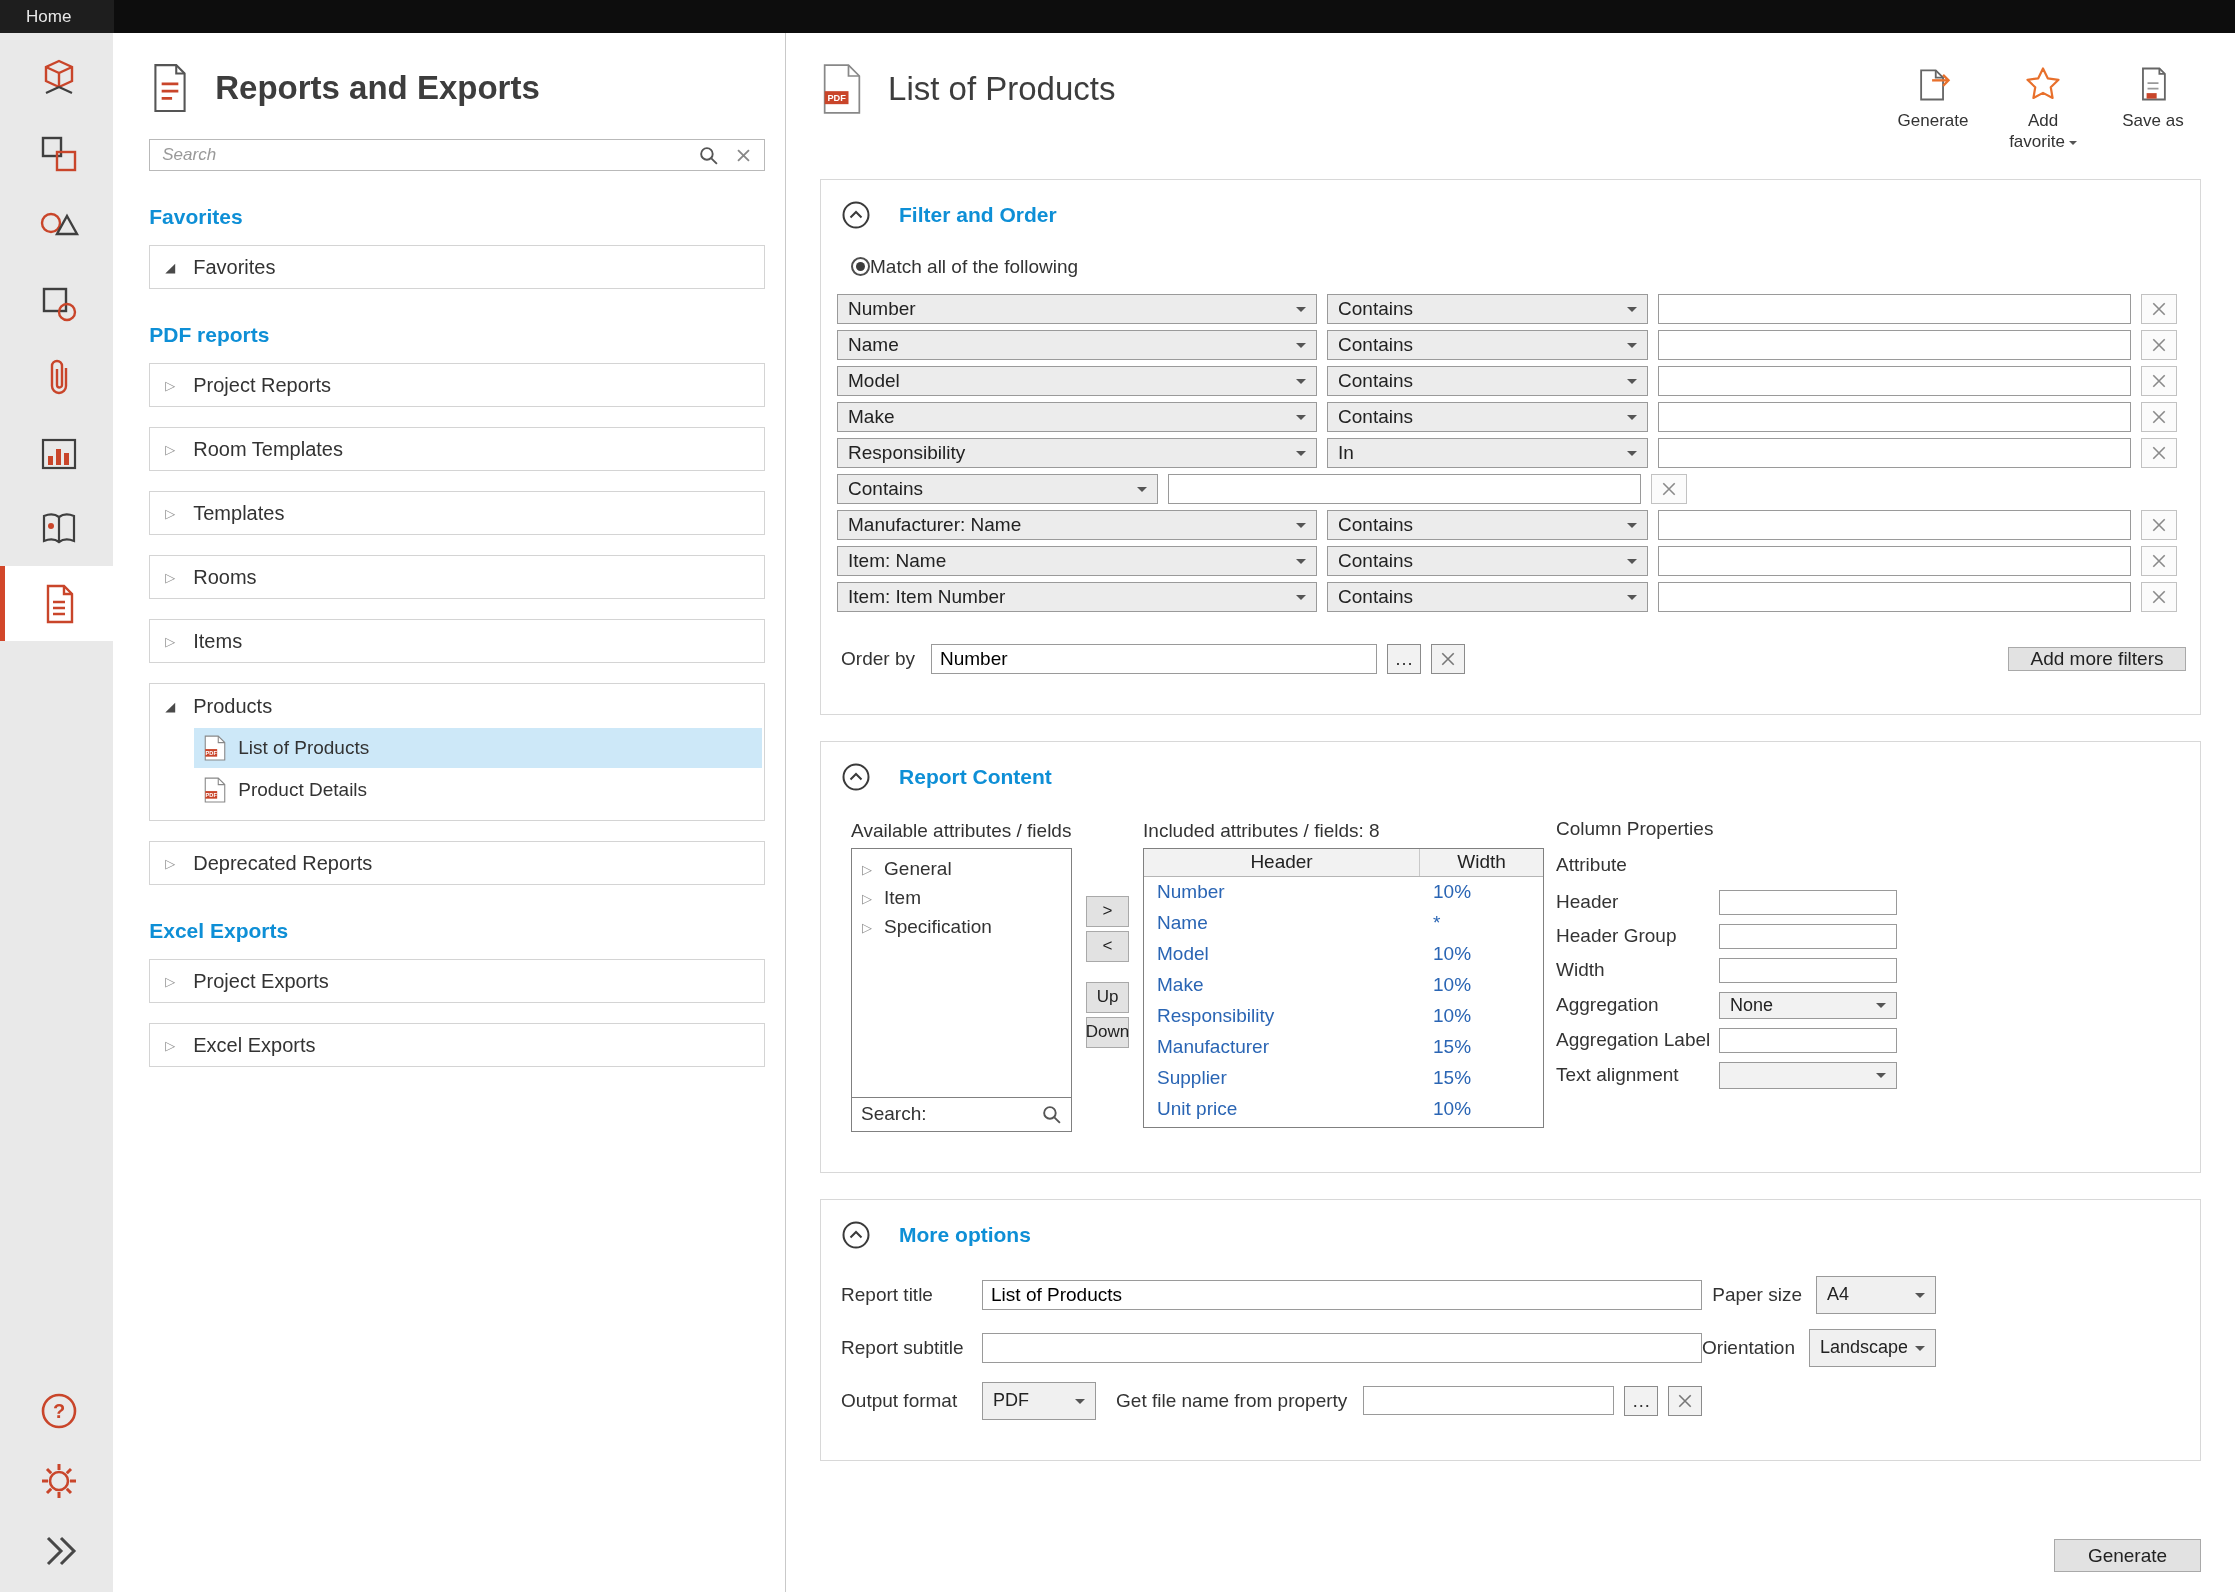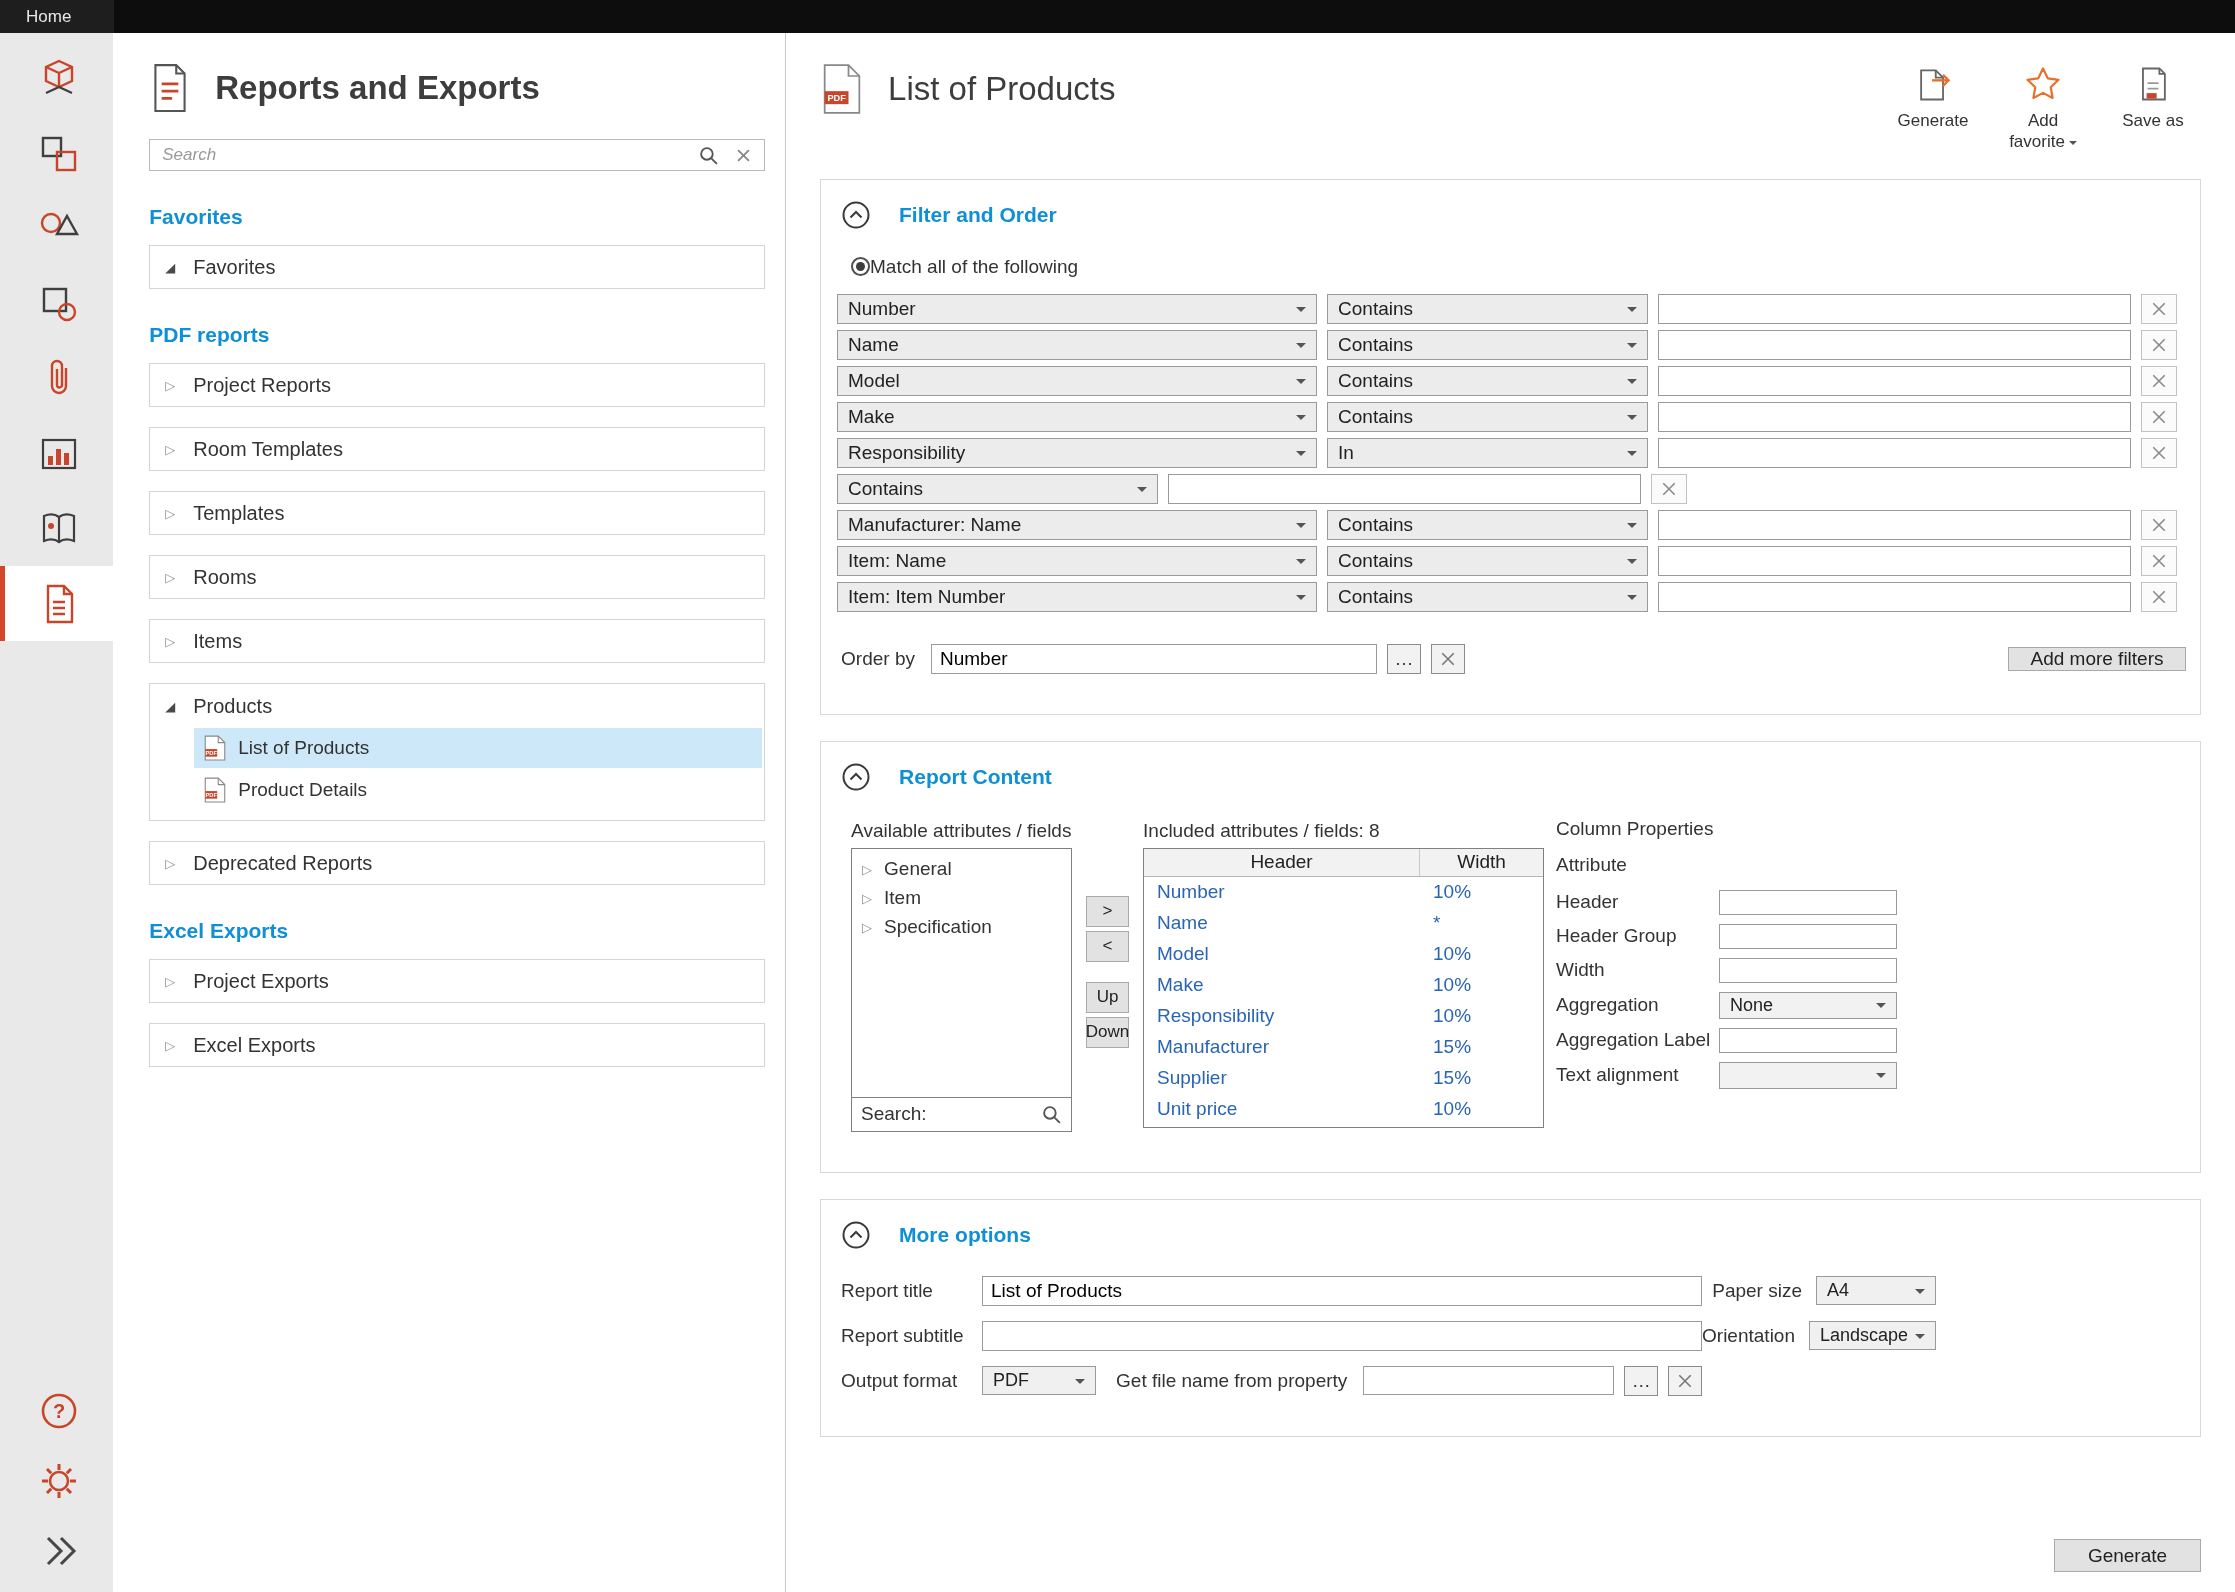--- a/index.html
+++ b/index.html
@@ -103,21 +103,21 @@
 .plabel{width:163px}
 .pinput{width:178px;height:25px;border:1px solid #9a9a9a;font-family:"Liberation Sans",sans-serif;font-size:18px;padding:0 6px}
 .pcbx{width:178px;height:27px;background:#f2f2f2;font-size:18px}
 
 
 .orow{display:flex;align-items:center;margin-top:15px;padding-left:4px}
 .olabel{width:141px;flex:0 0 auto}
 .oinput{width:720px;height:30px;border:1px solid #9a9a9a;font-size:19px;padding:0 8px;font-family:"Liberation Sans",sans-serif}
 .right-group{margin-left:auto;margin-right:250px;display:flex;align-items:center;gap:14px}
 .rg-label{white-space:nowrap}
-.cbx.sm{height:29px;background:#f0f0f0;font-size:18px}
+.cbx.sm{height:38px;background:#f0f0f0;font-size:18px}
 .w120{width:120px}.w127{width:127px}.w114{width:114px}
 .file-label{margin:0 16px 0 20px;white-space:nowrap}
 .file-input{width:251px;height:29px;border:1px solid #9a9a9a;font-size:18px;padding:0 8px;font-family:"Liberation Sans",sans-serif}
 .gen-bottom{position:absolute;right:34px;bottom:20px;width:147px;height:33px}
 </style>
 </head>
 <body>
 
 <div class="topbar">
   <div class="home">Home</div>

